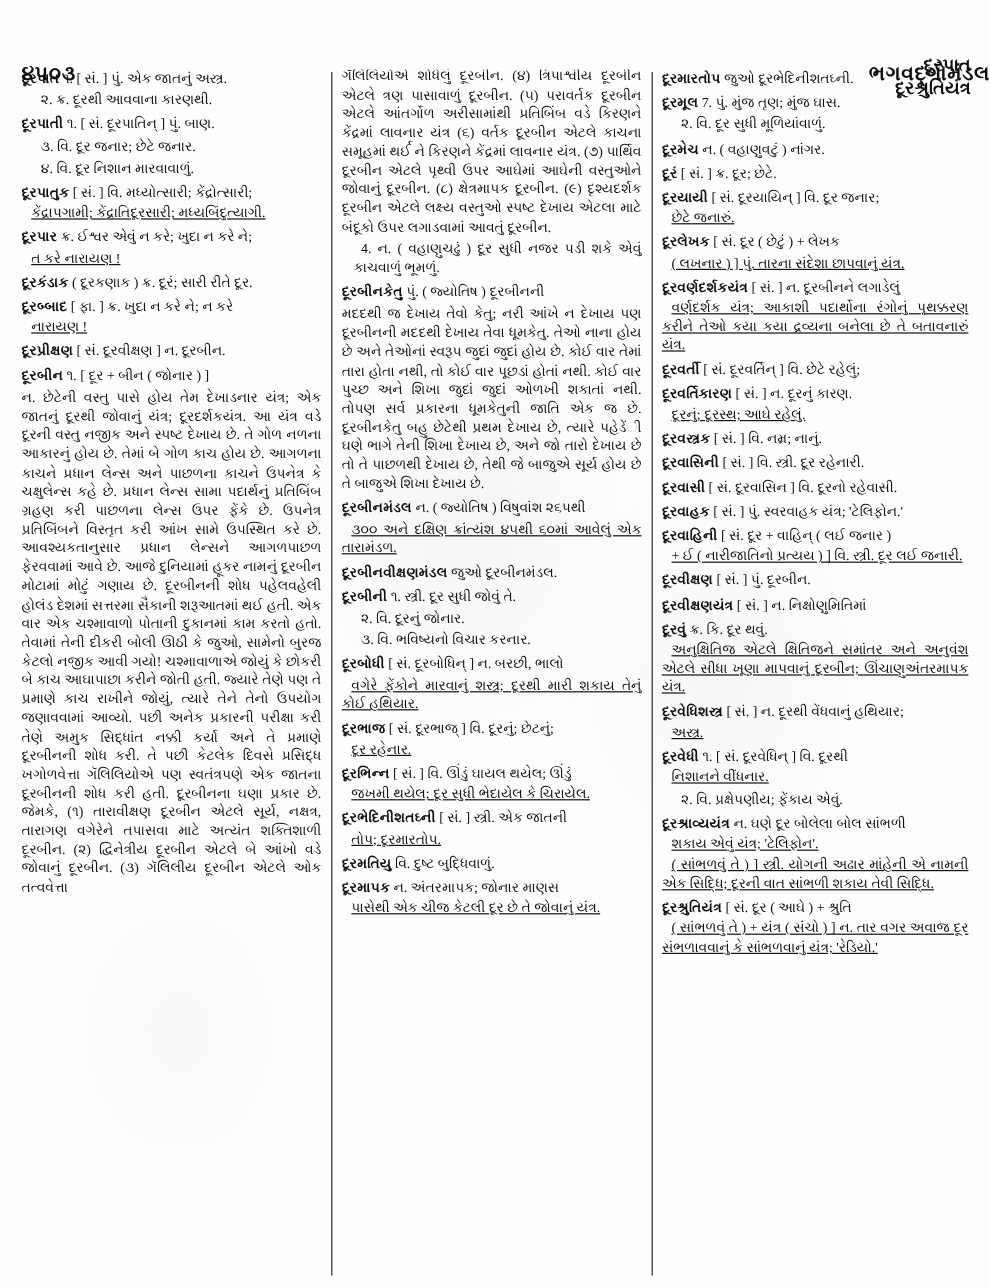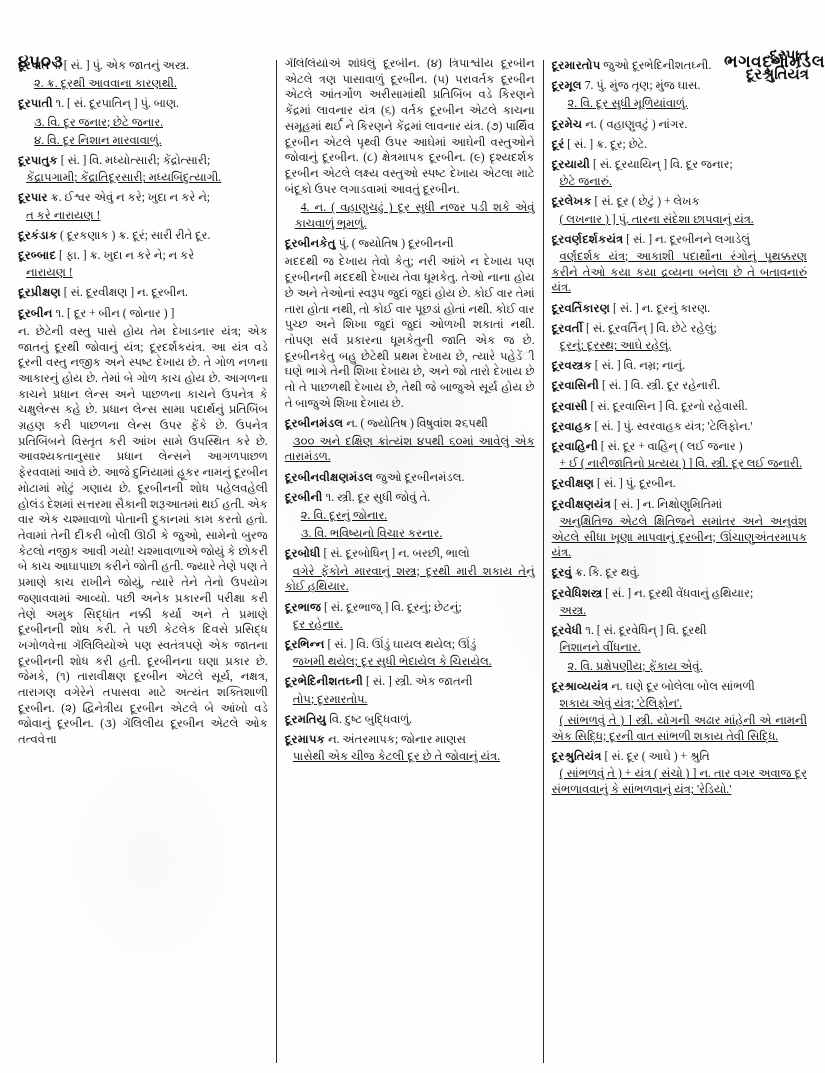--- a/index.html
+++ b/index.html
@@ -112,21 +112,20 @@
   .entry.cont {
     text-indent: 8px;
     padding-left: 0;
     margin-top: -3px;
     text-decoration: underline;
   }
   .entry.sense {
     text-indent: 6px;
     padding-left: 10px;
     margin-top: -2px;
-    text-decoration: underline;
   }
   .entry.body {
     text-indent: 0;
     padding-left: 0;
     margin-top: -2px;
     margin-bottom: 5px;
   }
   .hw {
     font-weight: bold;
     letter-spacing: 0.2px;
@@ -196,33 +195,33 @@
         <p class="entry"><span class="hw">દૂરમૂલ</span> <span>7. પું. મુંજ તૃણ; મુંજ ઘાસ.</span></p>
         <p class="entry sense"><span>૨. વિ. દૂર સુધી મૂળિયાંવાળું.</span></p>
         <p class="entry"><span class="hw">દૂરમેચ</span> <span>ન. ( વહાણુવટું ) નાંગર.</span></p>
         <p class="entry"><span class="hw">દૂરં</span> <span>[ સં. ] ક્ર. દૂર; છેટે.</span></p>
         <p class="entry"><span class="hw">દૂરયાયી</span> <span>[ સં. દૂરયાયિન્ ] વિ. દૂર જનાર;</span></p>
         <p class="entry cont"><span>છેટે જનારું.</span></p>
         <p class="entry"><span class="hw">દૂરલેખક</span> <span>[ સં. દૂર ( છેટું ) + લેખક</span></p>
         <p class="entry cont"><span>( લખનાર ) ] પું. તારના સંદેશા છાપવાનું યંત્ર.</span></p>
         <p class="entry"><span class="hw">દૂરવર્ણદર્શકયંત્ર</span> <span>[ સં. ] ન. દૂરબીનને લગાડેલું</span></p>
         <p class="entry cont"><span>વર્ણદર્શક યંત્ર; આકાશી પદાર્થોના રંગોનું પૃથક્કરણ કરીને તેઓ કયા કયા દ્રવ્યના બનેલા છે તે બતાવનારું યંત્ર.</span></p>
+        <p class="entry"><span class="hw">દૂરવર્તી</span> <span>[ સં. દૂરવર્તિન્ ] વિ. છેટે રહેલું;</span></p>
         <p class="entry"><span class="hw">દૂરવર્તિકારણ</span> <span>[ સં. ] ન. દૂરનું કારણ.</span></p>
-        <p class="entry"><span class="hw">દૂરવર્તી</span> <span>[ સં. દૂરવર્તિન્ ] વિ. છેટે રહેલું;</span></p>
         <p class="entry cont"><span>દૂરનું; દૂરસ્થ; આઘે રહેલું.</span></p>
         <p class="entry"><span class="hw">દૂરવસ્ત્રક</span> <span>[ સં. ] વિ. નમ્ર; નાનું.</span></p>
         <p class="entry"><span class="hw">દૂરવાસિની</span> <span>[ સં. ] વિ. સ્ત્રી. દૂર રહેનારી.</span></p>
         <p class="entry"><span class="hw">દૂરવાસી</span> <span>[ સં. દૂરવાસિન ] વિ. દૂરનો રહેવાસી.</span></p>
         <p class="entry"><span class="hw">દૂરવાહક</span> <span>[ સં. ] પું. સ્વરવાહક યંત્ર; 'ટેલિફોન.'</span></p>
         <p class="entry"><span class="hw">દૂરવાહિની</span> <span>[ સં. દૂર + વાહિન્ ( લઈ જનાર )</span></p>
         <p class="entry cont"><span>+ ઈ ( નારીજાતિનો પ્રત્યય ) ] વિ. સ્ત્રી. દૂર લઈ જનારી.</span></p>
         <p class="entry"><span class="hw">દૂરવીક્ષણ</span> <span>[ સં. ] પું. દૂરબીન.</span></p>
         <p class="entry"><span class="hw">દૂરવીક્ષણયંત્ર</span> <span>[ સં. ] ન. નિક્ષોણુમિતિમાં</span></p>
+        <p class="entry"><span class="hw">દૂરવું</span> <span>ક્ર. કિ. દૂર થવું.</span></p>
         <p class="entry cont"><span>અનુક્ષિતિજ એટલે ક્ષિતિજને સમાંતર અને અનુવંશ એટલે સીધા ખૂણા માપવાનું દૂરબીન; ઊંચાણુઅંતરમાપક યંત્ર.</span></p>
-        <p class="entry"><span class="hw">દૂરવું</span> <span>ક્ર. કિ. દૂર થવું.</span></p>
         <p class="entry"><span class="hw">દૂરવેધિશસ્ત્ર</span> <span>[ સં. ] ન. દૂરથી વેંધવાનું હથિયાર;</span></p>
         <p class="entry cont"><span>અસ્ત્ર.</span></p>
         <p class="entry"><span class="hw">દૂરવેધી</span> <span>૧. [ સં. દૂરવેધિન્ ] વિ. દૂરથી</span></p>
         <p class="entry cont"><span>નિશાનને વીંધનાર.</span></p>
         <p class="entry sense"><span>૨. વિ. પ્રક્ષેપણીય; ફેંકાય એવું.</span></p>
         <p class="entry"><span class="hw">દૂરશ્રાવ્યયંત્ર</span> <span>ન. ઘણે દૂર બોલેલા બોલ સાંભળી</span></p>
         <p class="entry cont"><span>શકાય એવું યંત્ર; 'ટેલિફોન'.</span></p>
         <p class="entry cont"><span>( સાંભળવું તે ) ] સ્ત્રી. યોગની અઢાર માંહેની એ નામની એક સિદ્ધિ; દૂરની વાત સાંભળી શકાય તેવી સિદ્ધિ.</span></p>
         <p class="entry"><span class="hw">દૂરશ્રુતિયંત્ર</span> <span>[ સં. દૂર ( આઘે ) + શ્રુતિ</span></p>
         <p class="entry cont"><span>( સાંભળવું તે ) + યંત્ર ( સંચો ) ] ન. તાર વગર અવાજ દૂર સંભળાવવાનું કે સાંભળવાનું યંત્ર; 'રેડિયો.'</span></p>

